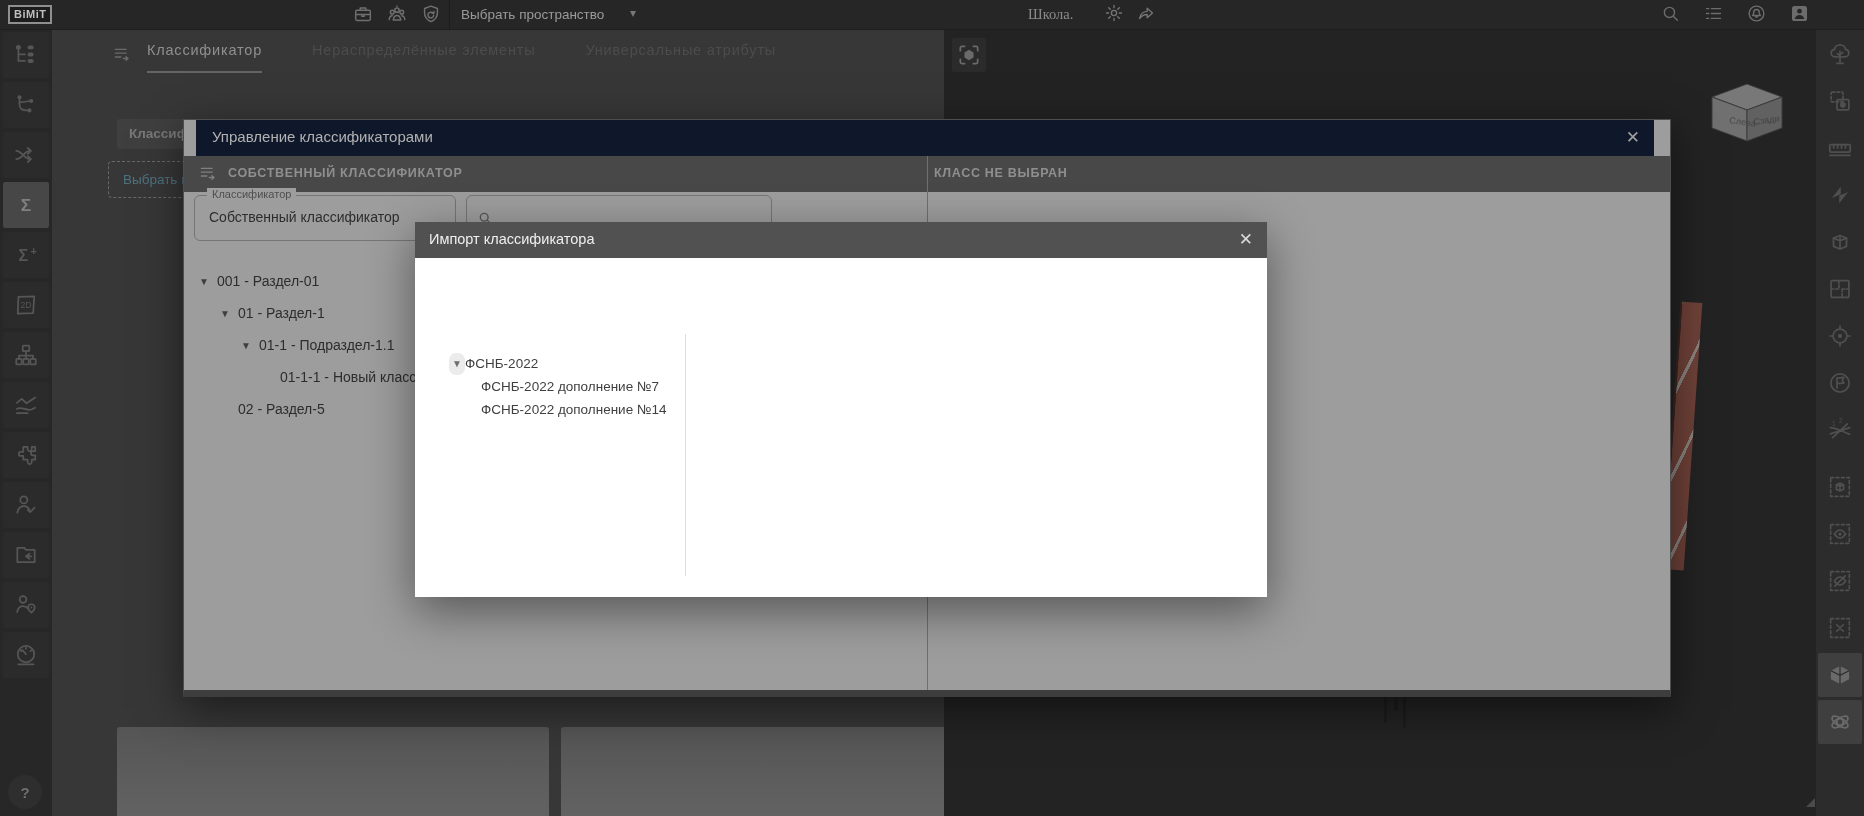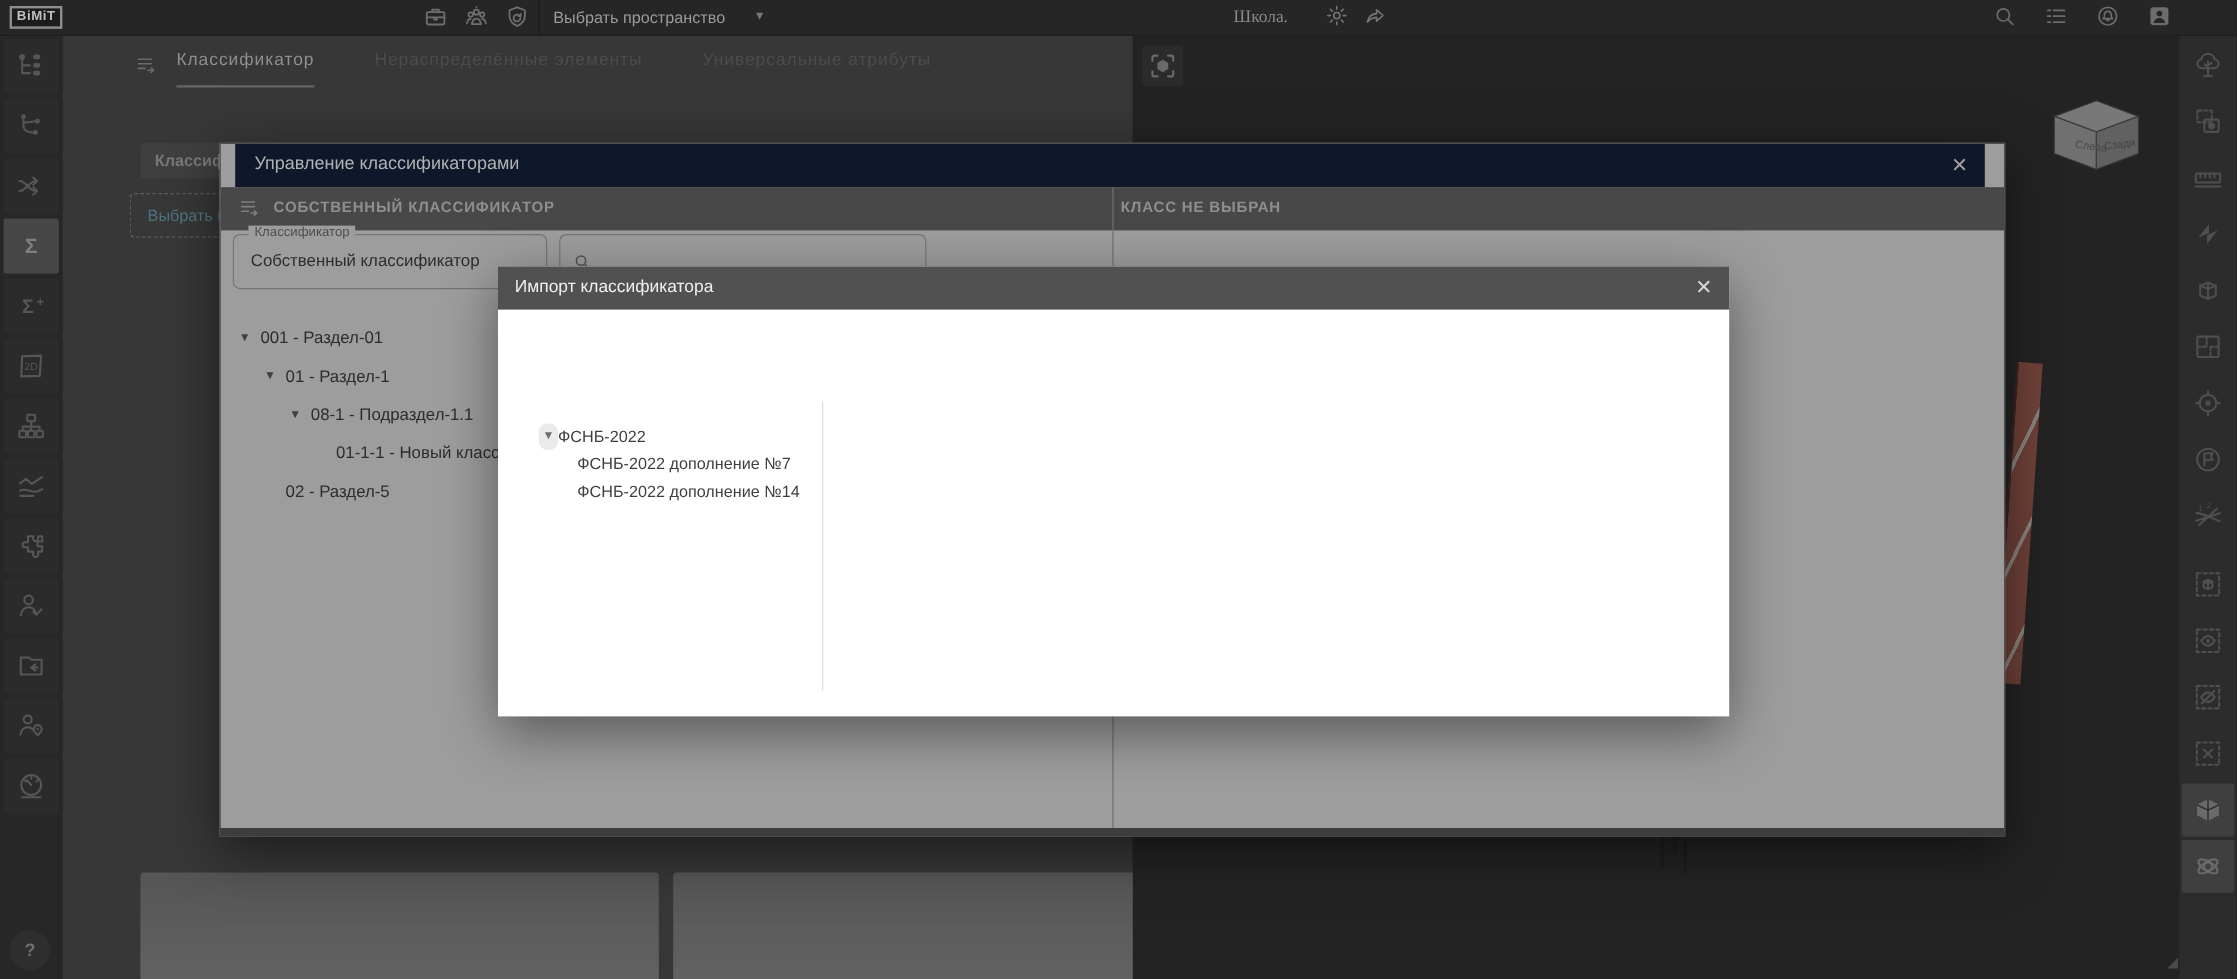--- a/index.html
+++ b/index.html
@@ -88,21 +88,21 @@
   .fs-value{position:absolute;left:14px;top:13px;font-size:14px;color:#2d2d2d;}
   .fs-search{position:absolute;left:10px;top:14px;color:#555;}
   .fs-search svg{width:16px;height:16px;}
   .mtree{position:absolute;left:0;top:145px;width:740px;}
   .mtree .trow{height:32px;display:flex;align-items:center;padding-left:calc(15px + var(--lvl,0)*21px);
                color:#2d2d2d;font-size:14px;}
   .mtree .arrow{width:18px;color:#3f3f3f;font-size:10px;flex:0 0 auto;}
   .trow.noarrow .arrow{visibility:hidden;}
 
   
-  .idlg{position:absolute;left:415px;top:222px;width:1026px;height:375px;background:#ffffff;z-index:20;
+  .idlg{position:absolute;left:415px;top:222px;width:852px;height:375px;background:#ffffff;z-index:20;
         box-shadow:0 14px 44px rgba(0,0,0,.45);}
   .idlg-header{position:absolute;left:0;top:0;right:0;height:36px;background:#515151;}
   .idlg-title{position:absolute;left:14px;top:9px;color:#efefef;font-size:14.5px;}
   .idlg-close{position:absolute;right:14px;top:7px;color:#d8d8d8;font-size:17px;}
   .itabs{position:absolute;left:31px;top:62px;display:flex;gap:38px;font-size:13.5px;letter-spacing:1.3px;font-weight:bold;}
   .itab{color:#9d9d9d;padding-bottom:12px;}
   .itab.active{color:#3d3d3d;border-bottom:3px solid #3d3d3d;}
   .idlg-vdiv{position:absolute;left:270px;top:112px;height:242px;width:1px;background:#ddd;}
   .itree{position:absolute;left:0;top:130px;width:268px;}
   .itree .trow{height:23px;display:flex;align-items:center;padding-left:calc(34px + var(--lvl,0)*16px);
@@ -523,21 +523,21 @@
     <div class="trow" style="--lvl: 0;">
           <span class="arrow">▼</span>
           <span>001 - Раздел-01</span>
         </div>
         <div class="trow" style="--lvl: 1;">
           <span class="arrow">▼</span>
           <span>01 - Раздел-1</span>
         </div>
         <div class="trow" style="--lvl: 2;">
           <span class="arrow">▼</span>
-          <span>08-1 - Подраздел-1.1</span>
+          <span>01-1 - Подраздел-1.1</span>
         </div>
         <div class="trow noarrow" style="--lvl: 3;">
           <span class="arrow">▼</span>
           <span>01-1-1 - Новый класс</span>
         </div>
         <div class="trow noarrow" style="--lvl: 1;">
           <span class="arrow">▼</span>
           <span>02 - Раздел-5</span>
         </div>
       </div>

